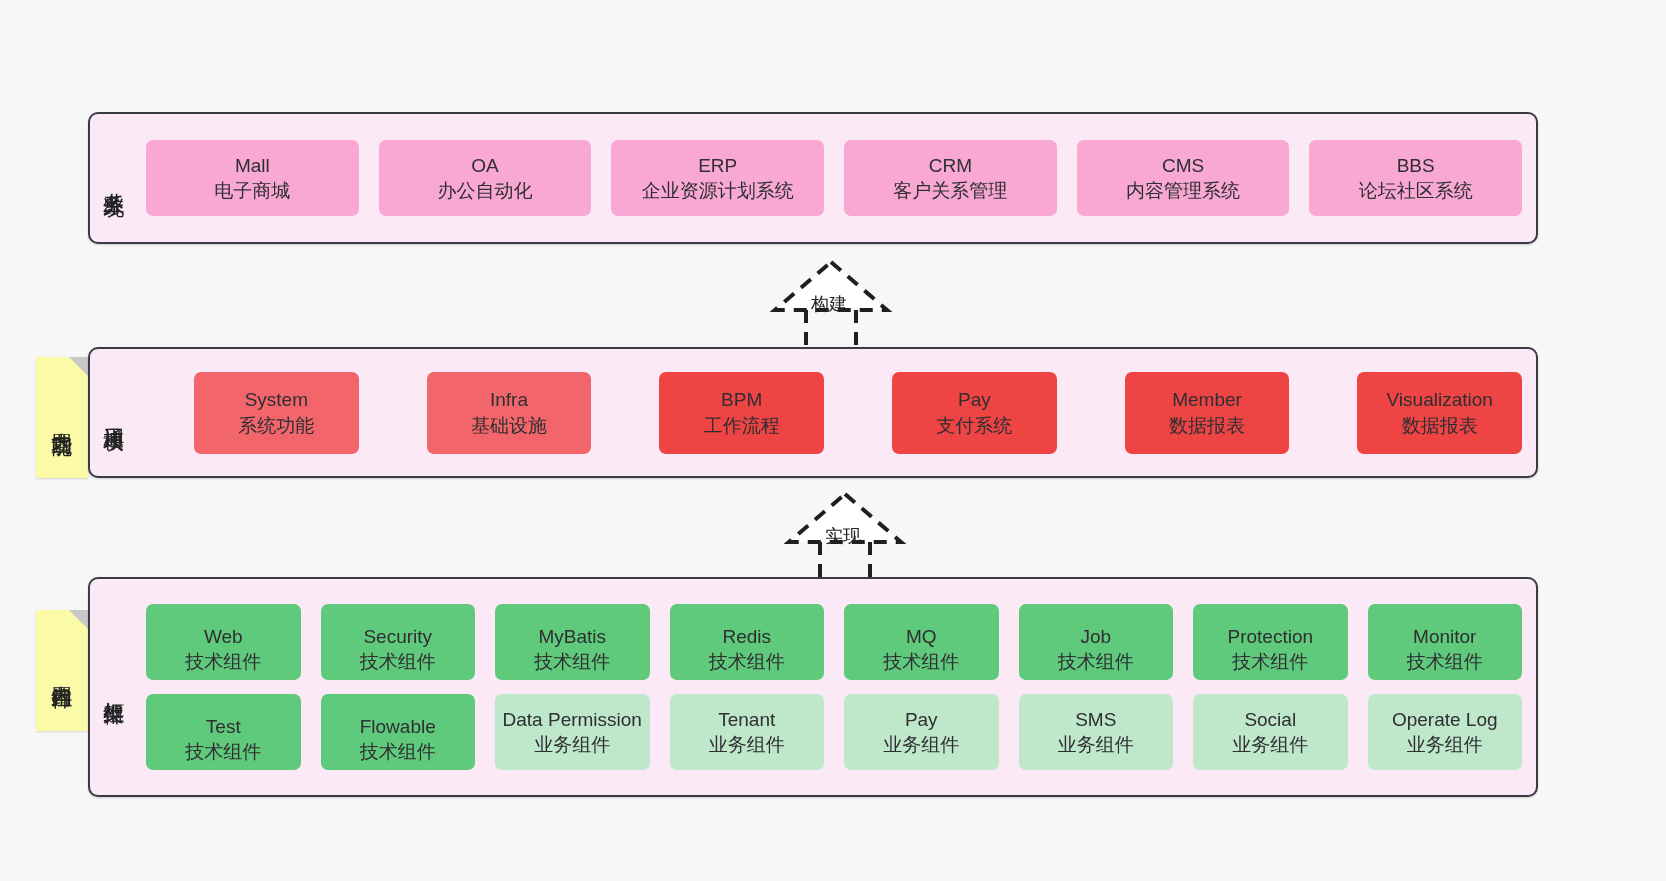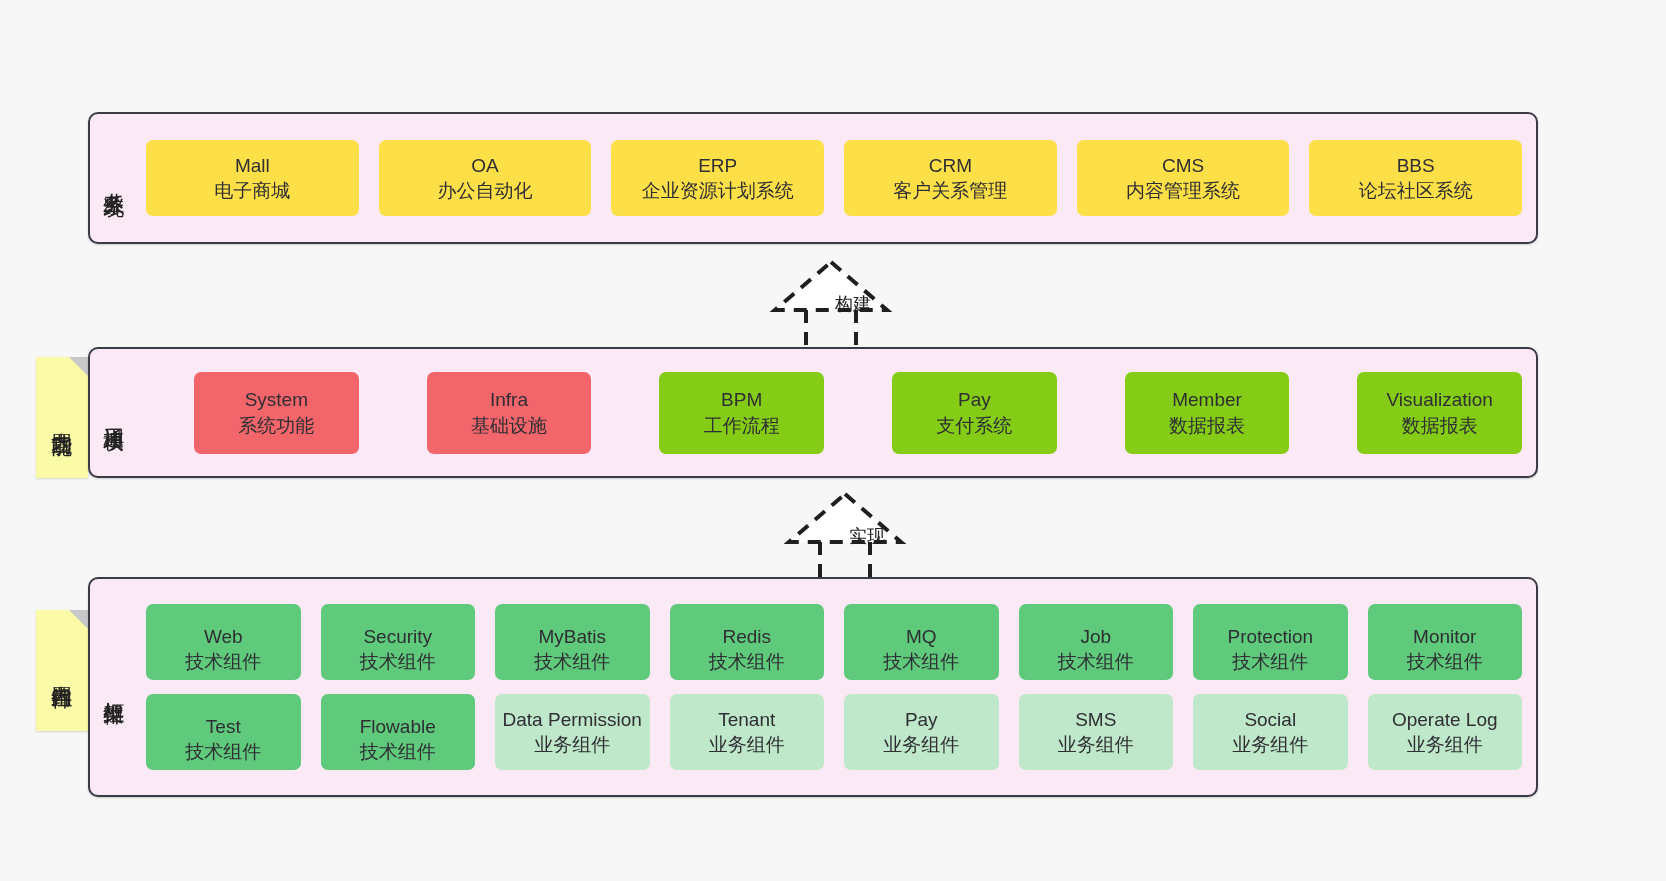--- a/index.html
+++ b/index.html
@@ -76,23 +76,23 @@
     font-size: 19px;
     line-height: 1.32;
     color: #2e2e33;
     box-sizing: border-box;
     padding: 6px 4px;
     min-width: 0;
   }
   .card .t1 { display: block; }
   .card .t2 { display: block; }
 
-  .c-blue      { background: #fde047; }
+  .c-blue      { background: #f9a8d4; }
   .c-red       { background: #f2666b; }
-  .c-pinklight { background: #84cc16; }
+  .c-pinklight { background: #ef4444; }
   .c-green     { background: #5fca7b; justify-content: flex-end; }
   .c-greenpale { background: #bfe7c9; }
 
   .h-biz   { height: 76px; }
   .h-mod   { height: 82px; margin-left: 48px; }
   .h-comp  { height: 76px; }
 
   
   .note {
     position: absolute;
@@ -125,21 +125,20 @@
     position: absolute;
   }
   .arrow-wrap svg { display: block; overflow: visible; }
   .arrow-label {
     position: absolute;
     font-size: 18px;
     color: #222222;
     background: transparent;
     white-space: nowrap;
     user-select: none;
-    margin-left: 24px;
   }
 </style>
 </head>
 <body>
 
 <div id="canvas">
 
   <div class="layer" id="layer-business" style="left:88px; top:112px; width:1450px; height:132px;">
     <div class="layer-title">业务系统</div>
     <div class="layer-body">

